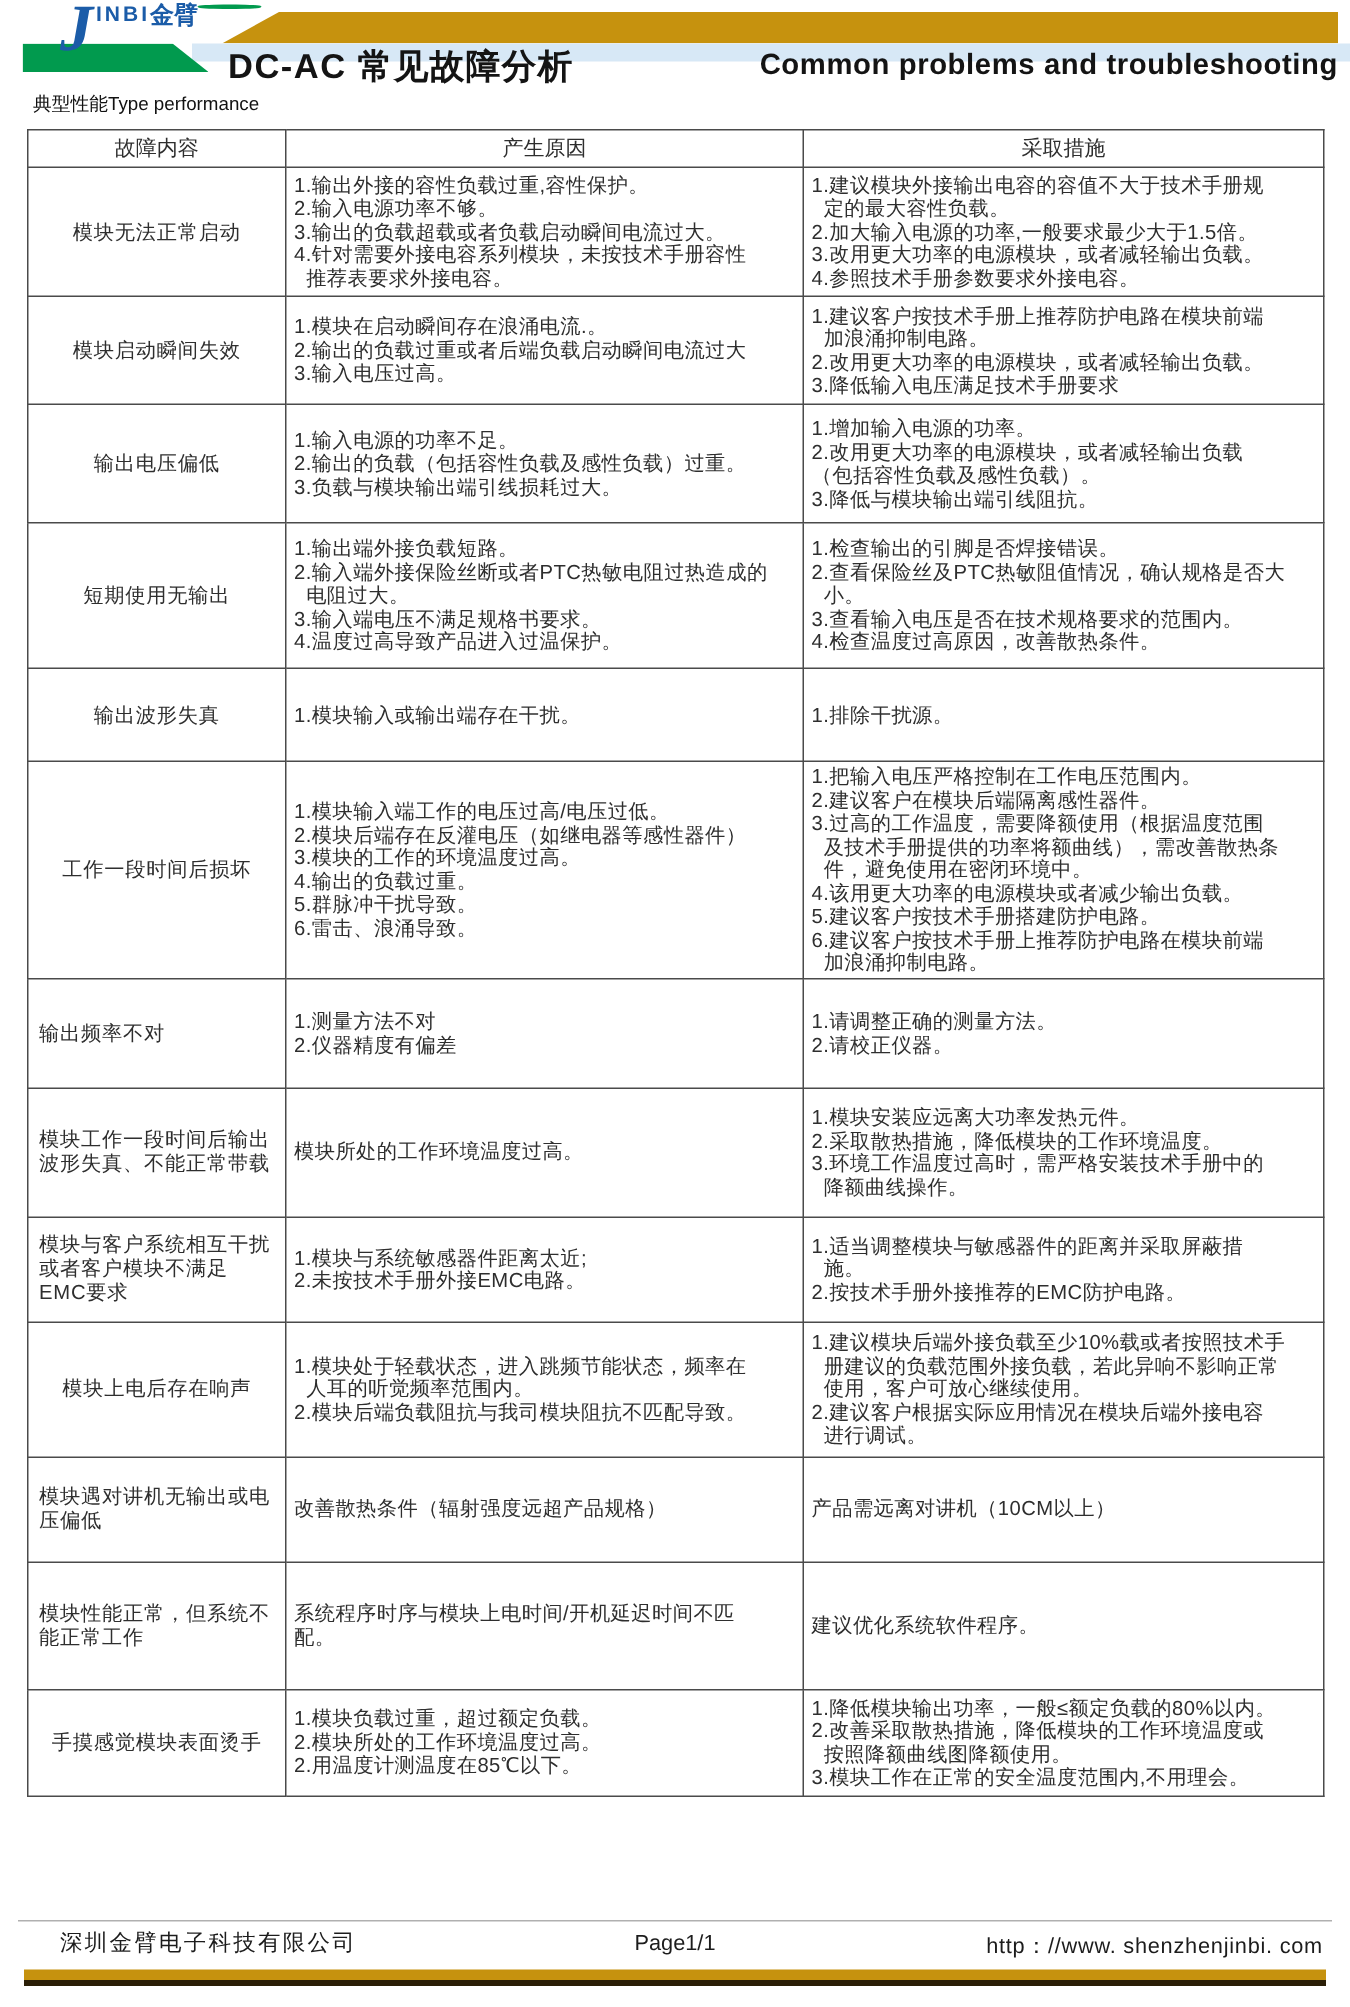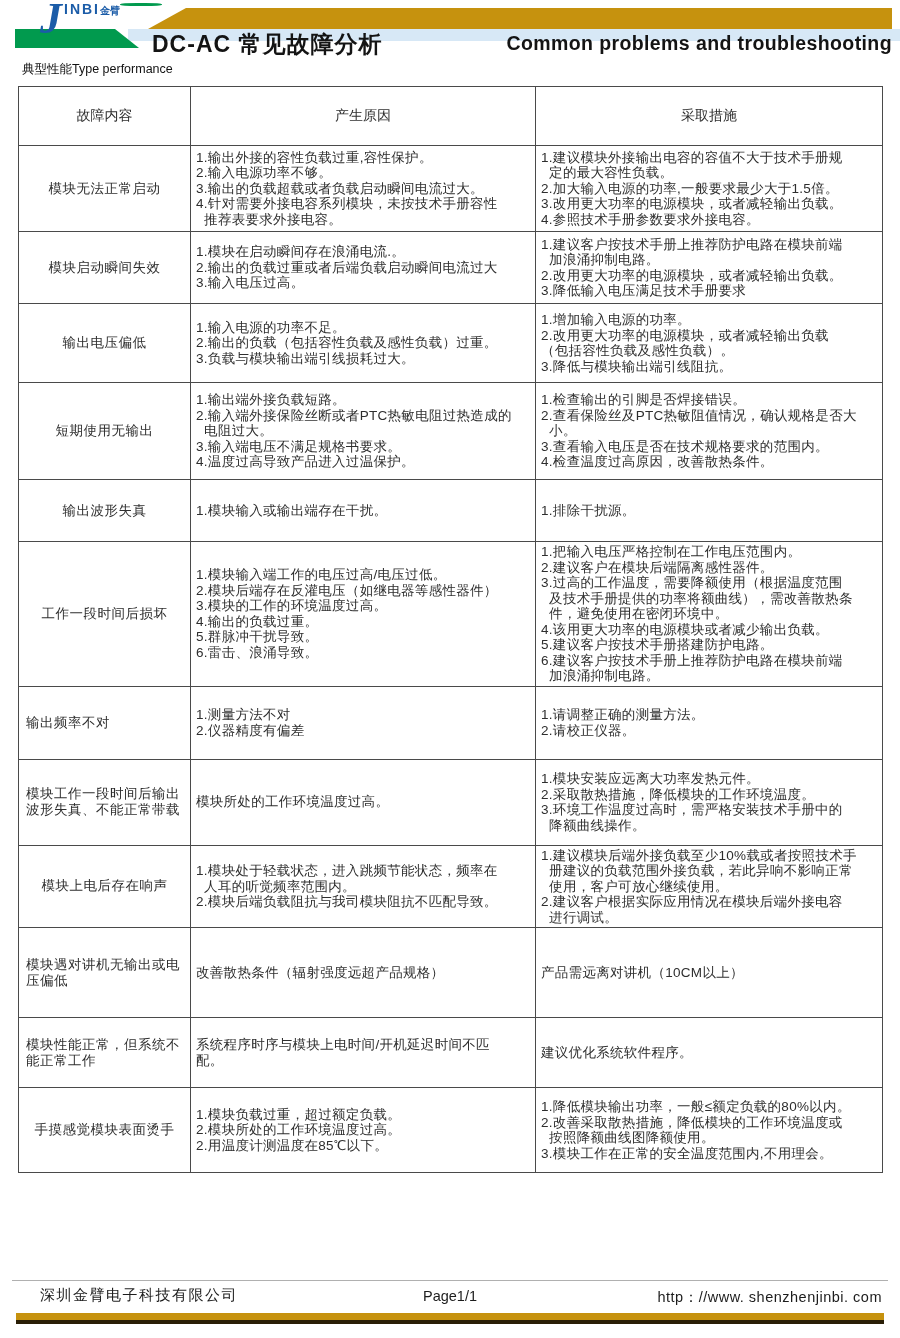--- a/index.html
+++ b/index.html
@@ -11,21 +11,21 @@
   }
   
   .logo { position:absolute; left:40px; top:0px; display:flex; align-items:flex-start; }
   .logo-j {
     font-family:"Liberation Serif", serif;
     font-size:44px; font-weight:bold; font-style:italic;
     color:#1b5ca8; line-height:38px;
   }
   .logo-stack { display:flex; margin-left:2px; padding-top:2px; }
   .logo-inbi { font-size:14px; font-weight:bold; color:#1b5ca8; letter-spacing:2px; line-height:14px; }
-  .logo-cn { font-size:10px; font-weight:bold; color:#1b5ca8; line-height:18px; }
+  .logo-cn { font-size:16px; font-weight:bold; color:#1b5ca8; line-height:18px; }
   .logo-swoosh { height:3px; width:42px; background:#019a4e; border-radius:40%; margin-top:1px; }
 
   .topbar-gold {
     position:absolute; left:148px; right:8px; top:8px; height:21px;
     background:#c6920e;
     clip-path:polygon(38px 0, 100% 0, 100% 100%, 0 100%);
   }
   .topbar-blue { position:absolute; left:128px; right:0; top:29px; height:12px; background:#d7e8f6; }
   .bar-green {
     position:absolute; left:15px; top:29px; width:124px; height:19px;
@@ -45,21 +45,21 @@
   
   table.main {
     position:absolute; left:18px; top:86px; width:864px;
     border-collapse:collapse; table-layout:fixed;
   }
   table.main th, table.main td {
     border:1px solid #4a4a4a; vertical-align:middle;
     color:#2e2e2e;
   }
   table.main th {
-    height:22px; font-size:14px; font-weight:normal; text-align:center; padding:18px 2px;
+    height:22px; font-size:14px; font-weight:normal; text-align:center; padding:1px 2px;
   }
   td.fault {
     text-align:center; font-size:13.5px; letter-spacing:0.5px;
     white-space:pre-wrap; padding:2px 4px; line-height:16px;
   }
   td.fault.left { text-align:left; padding-left:7px; }
   td.body {
     font-size:13.5px; letter-spacing:0.3px;
     white-space:pre-wrap; padding:2px 5px; line-height:15.5px;
   }
@@ -200,20 +200,30 @@
     <tr>
       <td class="fault left">模块工作一段时间后输出
 波形失真、不能正常带载</td>
       <td class="body">模块所处的工作环境温度过高。</td>
       <td class="body">1.模块安装应远离大功率发热元件。
 2.采取散热措施，降低模块的工作环境温度。
 3.环境工作温度过高时，需严格安装技术手册中的
   降额曲线操作。</td>
     </tr>
     <tr>
+      <td class="fault left">模块与客户系统相互干扰
+或者客户模块不满足
+EMC要求</td>
+      <td class="body">1.模块与系统敏感器件距离太近;
+2.未按技术手册外接EMC电路。</td>
+      <td class="body">1.适当调整模块与敏感器件的距离并采取屏蔽措
+  施。
+2.按技术手册外接推荐的EMC防护电路。</td>
+    </tr>
+    <tr>
       <td class="fault">模块上电后存在响声</td>
       <td class="body">1.模块处于轻载状态，进入跳频节能状态，频率在
   人耳的听觉频率范围内。
 2.模块后端负载阻抗与我司模块阻抗不匹配导致。</td>
       <td class="body">1.建议模块后端外接负载至少10%载或者按照技术手
   册建议的负载范围外接负载，若此异响不影响正常
   使用，客户可放心继续使用。
 2.建议客户根据实际应用情况在模块后端外接电容
   进行调试。</td>
     </tr>

